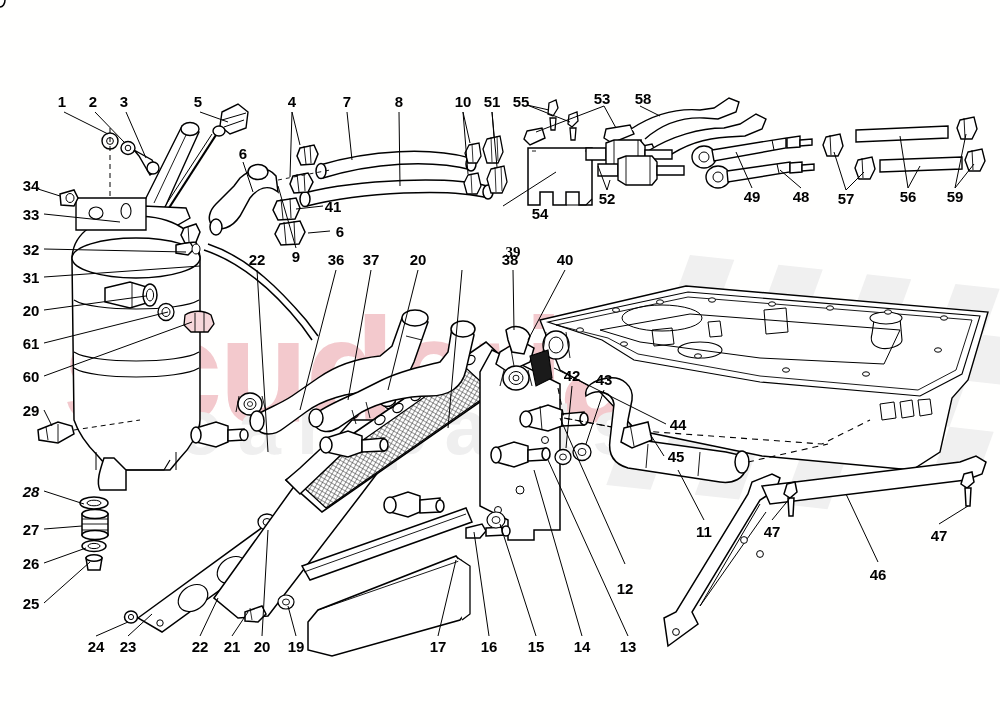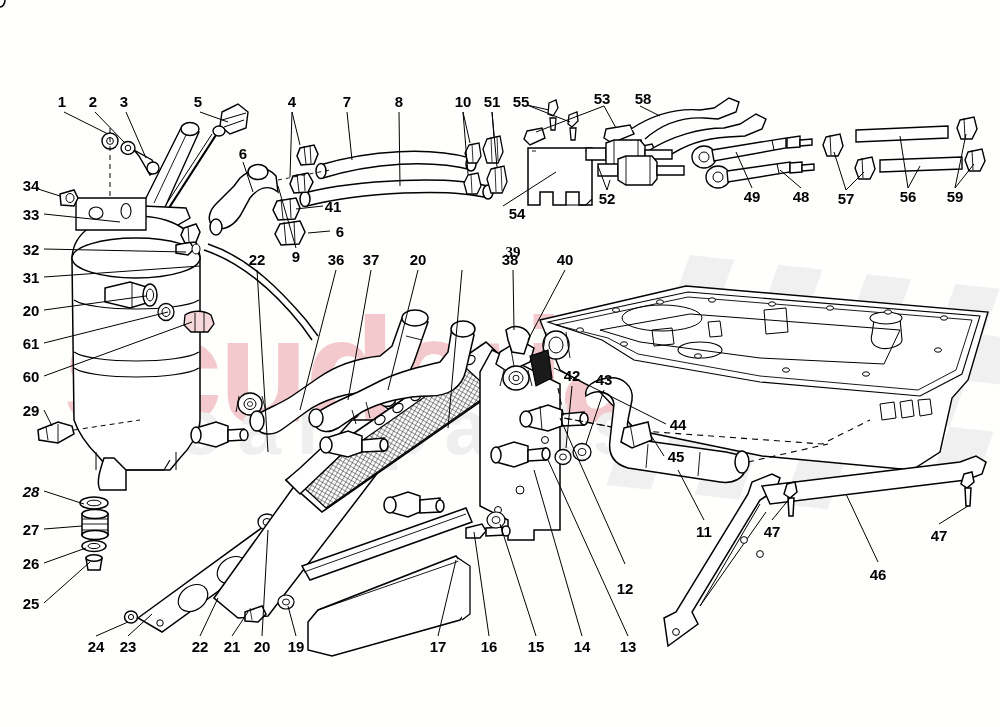--- a/index.html
+++ b/index.html
@@ -577,21 +577,21 @@
   <div class="lbl" style="left:347px;top:101px;">7</div>
   <div class="lbl" style="left:399px;top:101px;">8</div>
   <div class="lbl" style="left:463px;top:101px;">10</div>
   <div class="lbl" style="left:492px;top:101px;">51</div>
   <div class="lbl" style="left:521px;top:101px;">55</div>
   <div class="lbl" style="left:602px;top:98px;">53</div>
   <div class="lbl" style="left:643px;top:98px;">58</div>
   <div class="lbl" style="left:243px;top:153px;">6</div>
   <div class="lbl" style="left:31px;top:185px;">34</div>
   <div class="lbl" style="left:333px;top:206px;">41</div>
-  <div class="lbl" style="left:493px;top:213px;padding-left:48px;">54</div>
+  <div class="lbl" style="left:516px;top:213px;padding-left:48px;">54</div>
   <div class="lbl" style="left:607px;top:198px;">52</div>
   <div class="lbl" style="left:752px;top:196px;">49</div>
   <div class="lbl" style="left:801px;top:196px;">48</div>
   <div class="lbl" style="left:846px;top:198px;">57</div>
   <div class="lbl" style="left:908px;top:196px;">56</div>
   <div class="lbl" style="left:955px;top:196px;">59</div>
   <div class="lbl" style="left:31px;top:214px;">33</div>
   <div class="lbl" style="left:340px;top:231px;">6</div>
   <div class="lbl" style="left:296px;top:256px;">9</div>
   <div class="lbl" style="left:31px;top:249px;">32</div>

